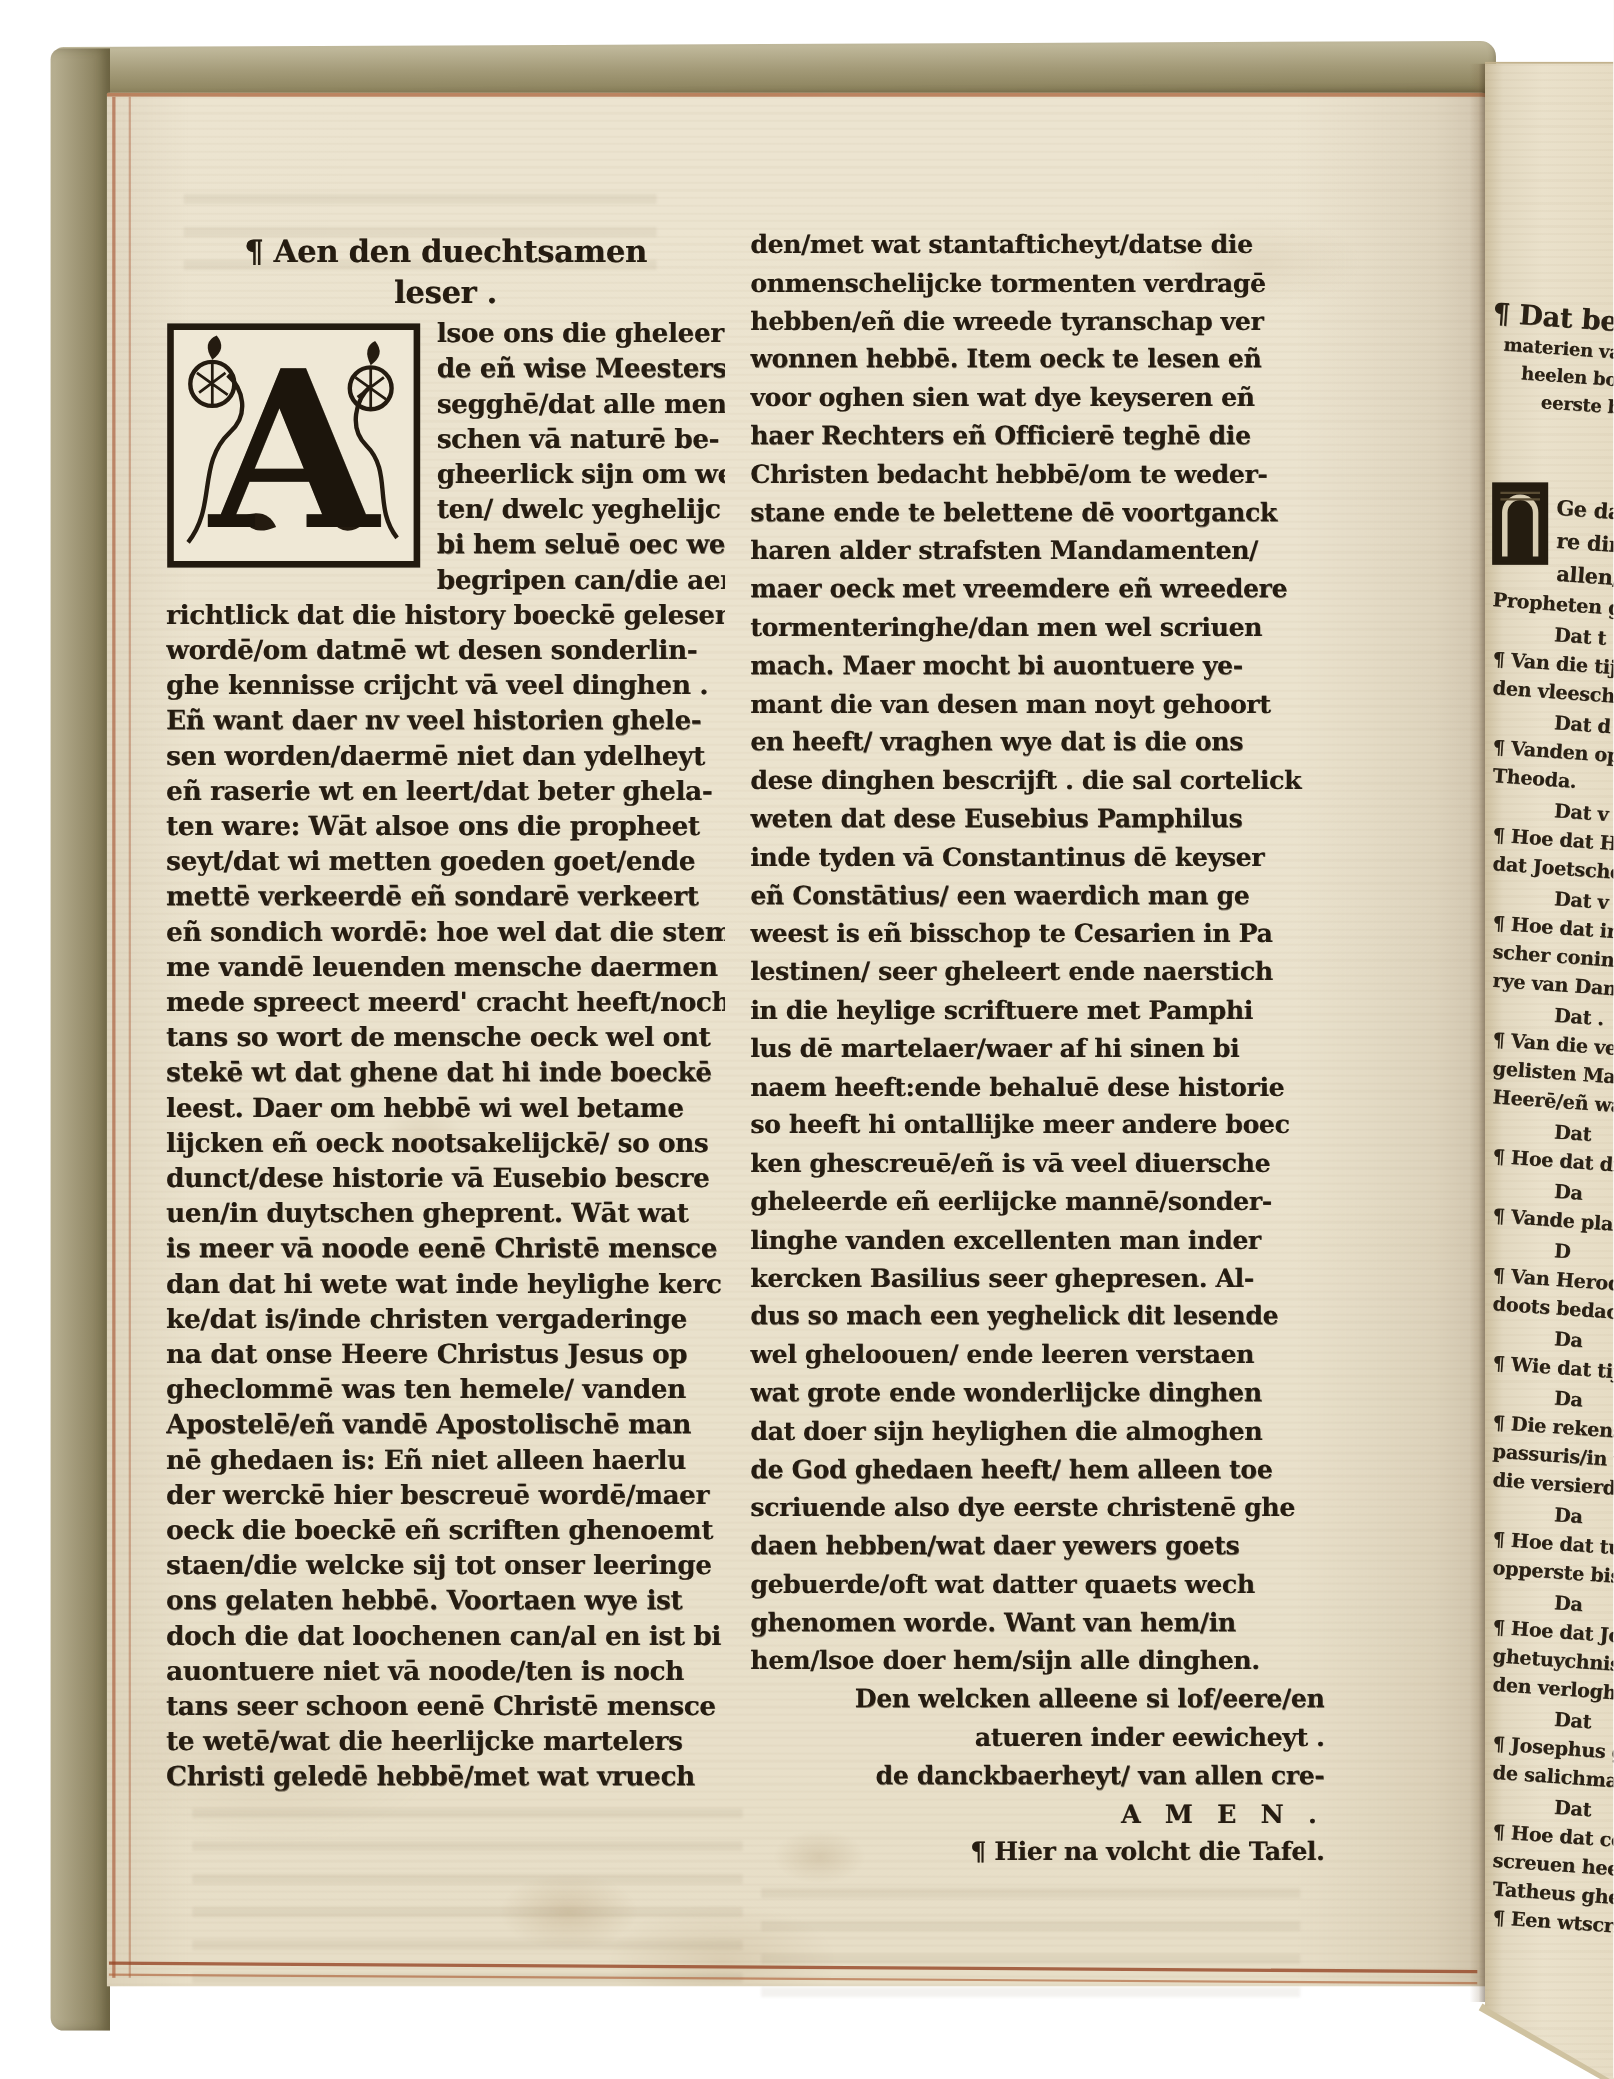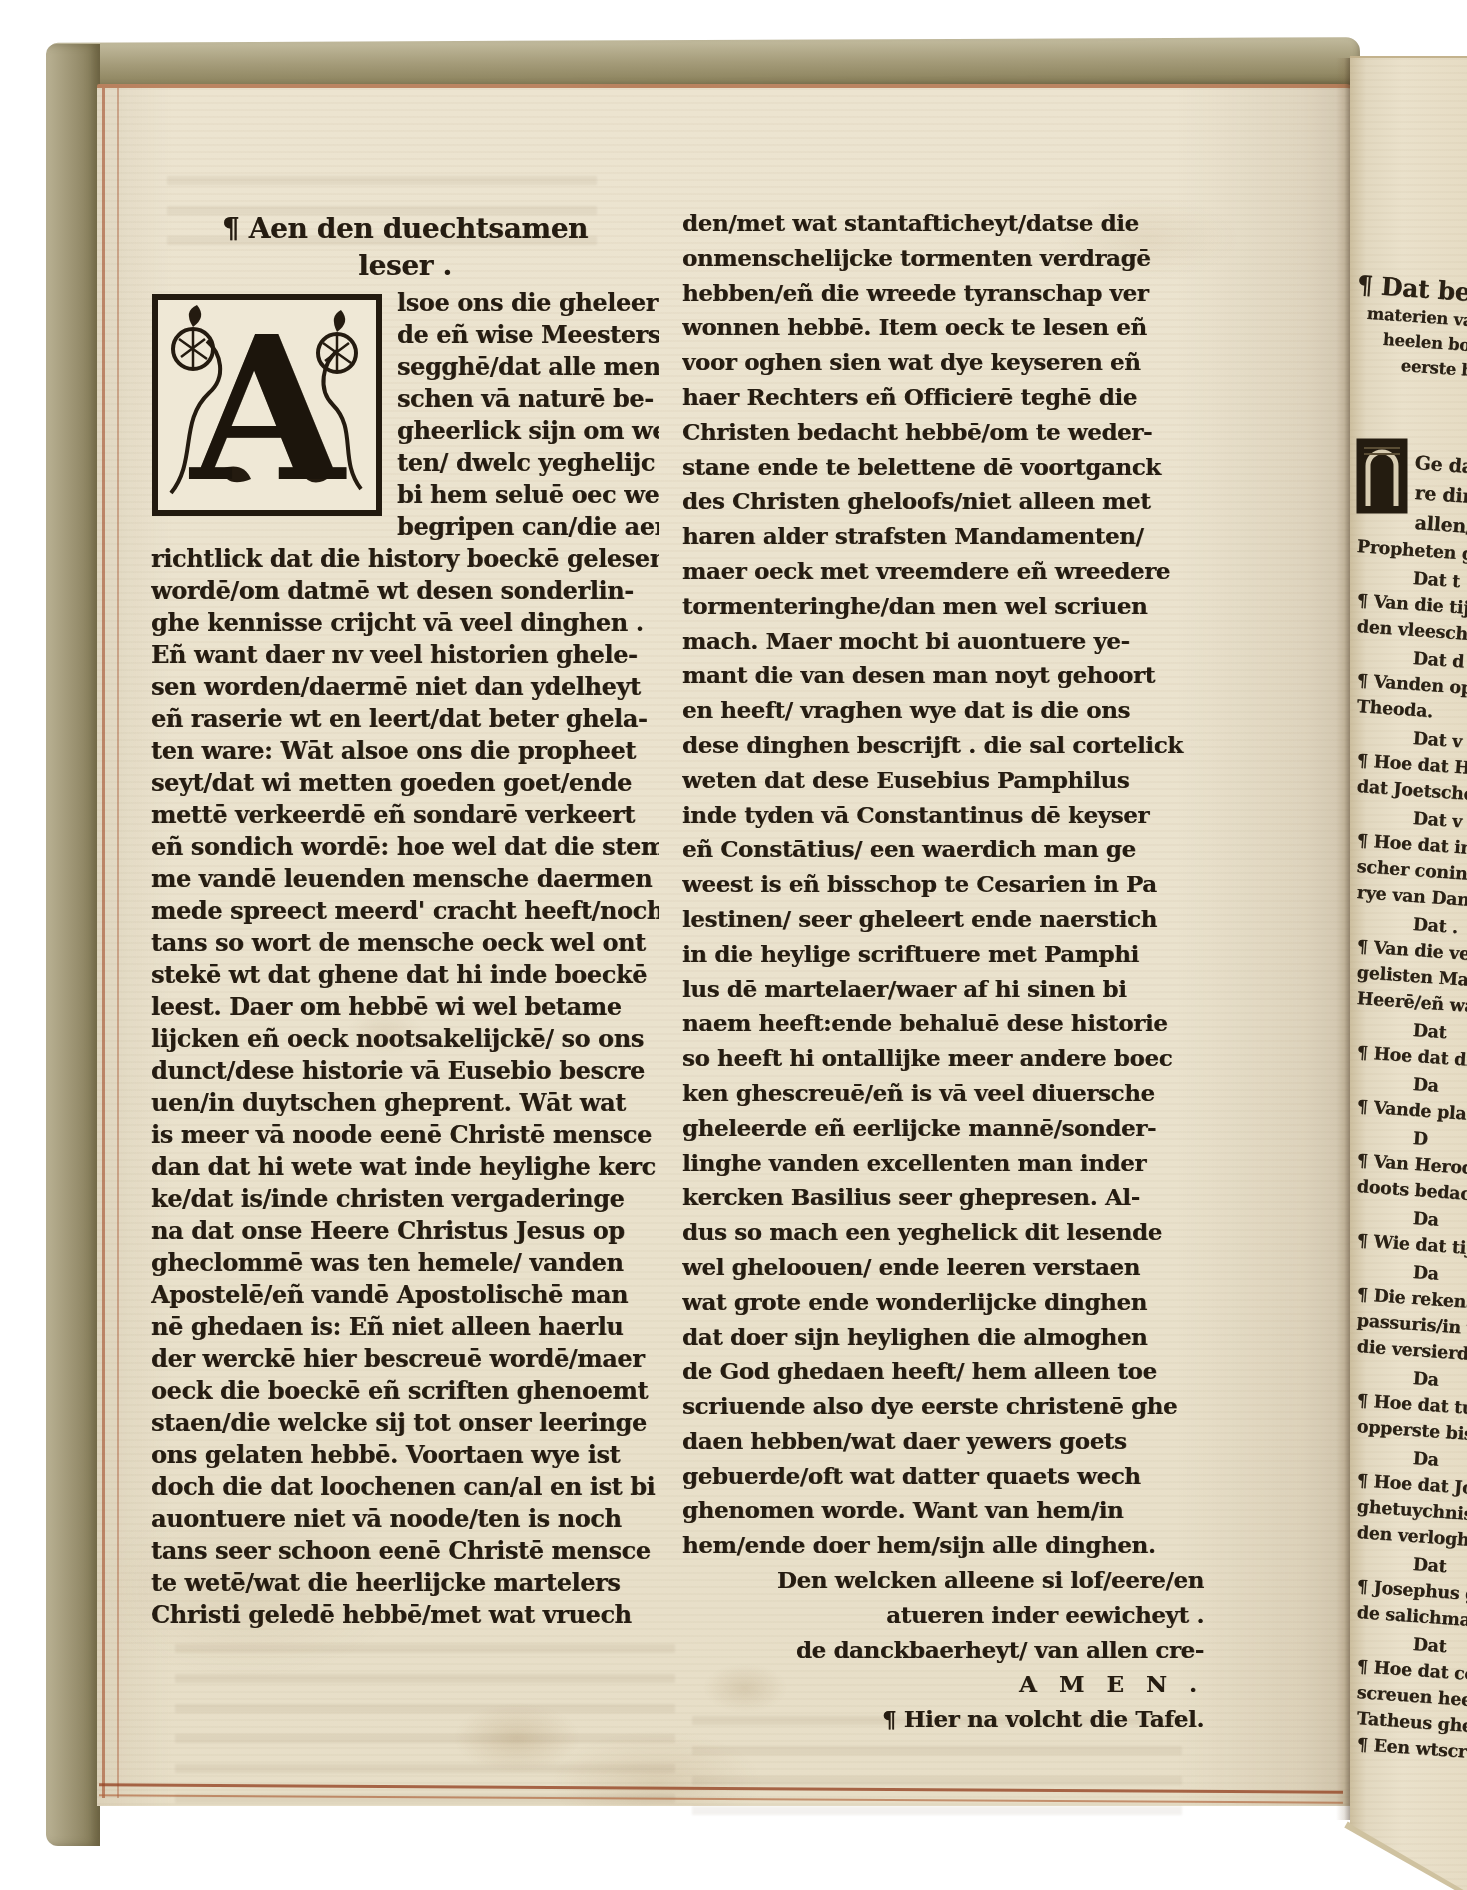--- a/index.html
+++ b/index.html
@@ -160,21 +160,20 @@
     <div class="col col-right">
       <div class="lines">
           <div class="tline">den/met wat stantafticheyt/datse die</div>
           <div class="tline">onmenschelijcke tormenten verdragē</div>
           <div class="tline">hebben/eñ die wreede tyranschap ver</div>
           <div class="tline">wonnen hebbē. Item oeck te lesen eñ</div>
           <div class="tline">voor oghen sien wat dye keyseren eñ</div>
           <div class="tline">haer Rechters eñ Officierē teghē die</div>
           <div class="tline">Christen bedacht hebbē/om te weder-</div>
           <div class="tline">stane ende te belettene dē voortganck</div>
-          <div class="tline">des Christen gheloofs/niet alleen met</div>
           <div class="tline">haren alder strafsten Mandamenten/</div>
           <div class="tline">maer oeck met vreemdere eñ wreedere</div>
           <div class="tline">tormenteringhe/dan men wel scriuen</div>
           <div class="tline">mach. Maer mocht bi auontuere ye-</div>
           <div class="tline">mant die van desen man noyt gehoort</div>
           <div class="tline">en heeft/ vraghen wye dat is die ons</div>
           <div class="tline">dese dinghen bescrijft . die sal cortelick</div>
           <div class="tline">weten dat dese Eusebius Pamphilus</div>
           <div class="tline">inde tyden vā Constantinus dē keyser</div>
           <div class="tline">eñ Constātius/ een waerdich man ge</div>
@@ -190,21 +189,21 @@
           <div class="tline">kercken Basilius seer ghepresen. Al-</div>
           <div class="tline">dus so mach een yeghelick dit lesende</div>
           <div class="tline">wel gheloouen/ ende leeren verstaen</div>
           <div class="tline">wat grote ende wonderlijcke dinghen</div>
           <div class="tline">dat doer sijn heylighen die almoghen</div>
           <div class="tline">de God ghedaen heeft/ hem alleen toe</div>
           <div class="tline">scriuende also dye eerste christenē ghe</div>
           <div class="tline">daen hebben/wat daer yewers goets</div>
           <div class="tline">gebuerde/oft wat datter quaets wech</div>
           <div class="tline">ghenomen worde. Want van hem/in</div>
-          <div class="tline">hem/ende doer hem/sijn alle dinghen.</div>
+          <div class="tline">hem/lsoe doer hem/sijn alle dinghen.</div>
         </div>
       <div class="lines">
           <div class="tline center">Den welcken alleene si lof/eere/en</div>
           <div class="tline center">atueren inder eewicheyt .</div>
           <div class="tline center">de danckbaerheyt/ van allen cre-</div>
         </div>
       <div class="tline center amen">A M E N .</div>
       <div class="tline center">¶ Hier na volcht die Tafel.</div>
     </div>
 

